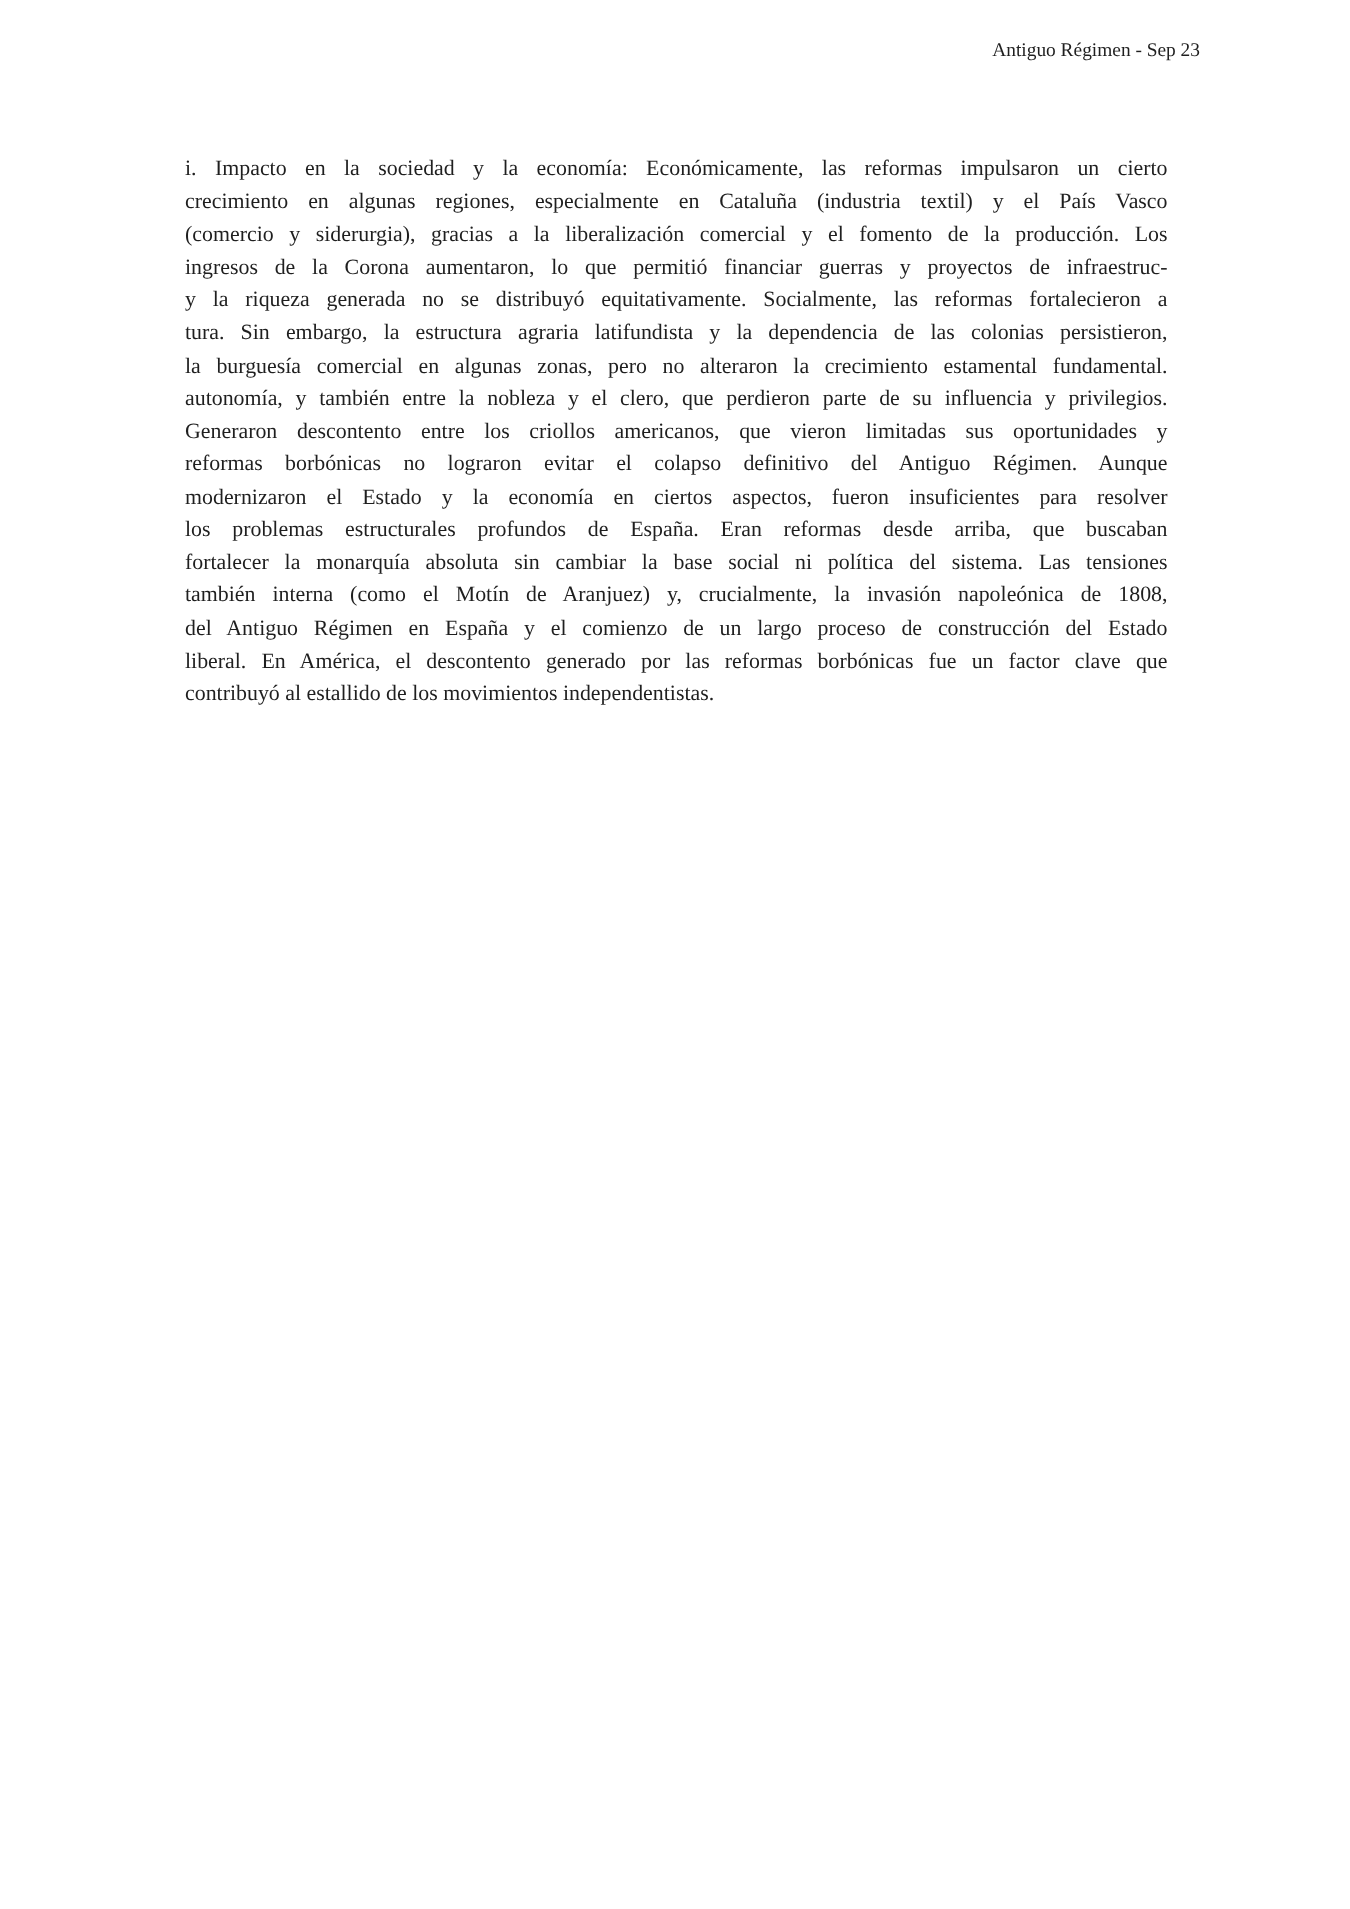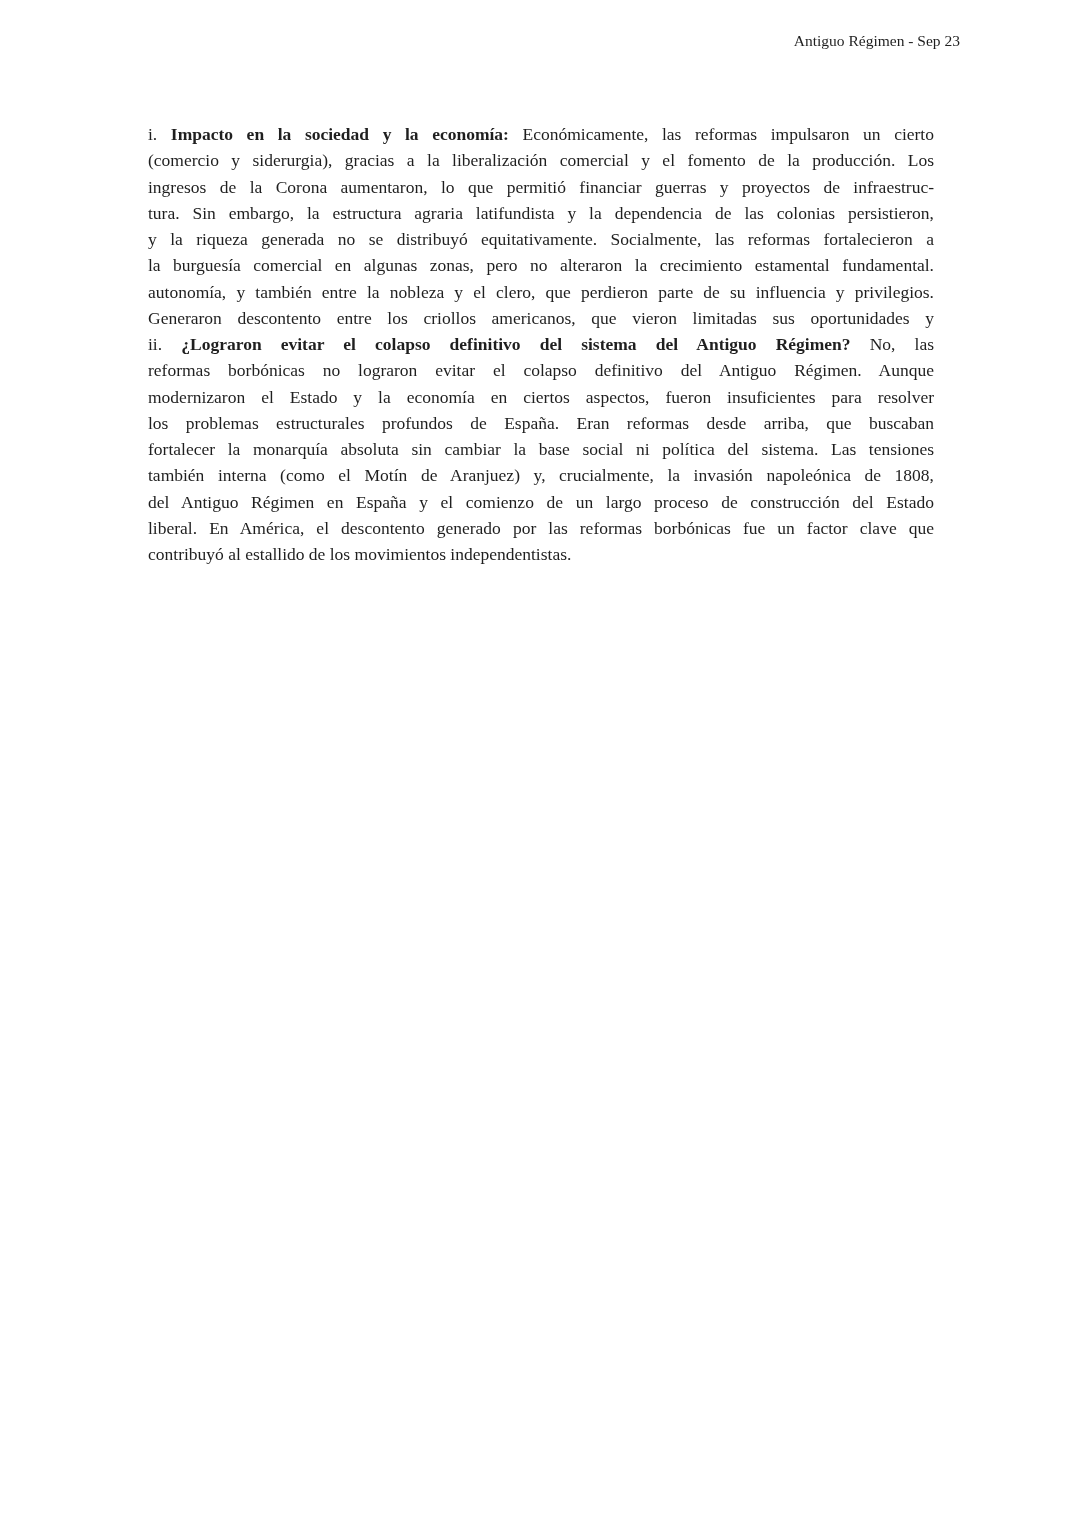--- a/index.html
+++ b/index.html
@@ -29,21 +29,21 @@
     font-size: 17.5px;
     line-height: 26.25px;
   }
   .line {
     text-align: justify;
   }
   .line.just {
     text-align-last: justify;
   }
   .bold {
-    font-weight: bold;
+    font-weight: normal;
   }
   .footer {
     position: absolute;
     top: 1429px;
     left: 0;
     width: 100%;
     text-align: center;
     font-size: 16px;
     line-height: 20px;
   }
@@ -51,28 +51,28 @@
 </head>
 <body>
 
 <div class="page" style="background: rgb(255, 255, 255); color: rgb(31, 31, 31);">
   <div class="header">
     <span>Antiguo Régimen - Sep 23</span>
   </div>
 
   <div class="doc-body">
       <div class="line just"><span>i. </span><span class="bold">Impacto en la sociedad y la economía:</span><span> Económicamente, las reformas impulsaron un cierto</span></div>
+      <div class="line just"><span>crecimiento en algunas regiones, especialmente en Cataluña (industria textil) y el País Vasco</span></div>
       <div class="line just"><span>(comercio y siderurgia), gracias a la liberalización comercial y el fomento de la producción. Los</span></div>
       <div class="line just"><span>ingresos de la Corona aumentaron, lo que permitió financiar guerras y proyectos de infraestruc-</span></div>
+      <div class="line just"><span>y la riqueza generada no se distribuyó equitativamente. Socialmente, las reformas fortalecieron a</span></div>
       <div class="line just"><span>tura. Sin embargo, la estructura agraria latifundista y la dependencia de las colonias persistieron,</span></div>
-      <div class="line just"><span>y la riqueza generada no se distribuyó equitativamente. Socialmente, las reformas fortalecieron a</span></div>
       <div class="line just"><span>la burguesía comercial en algunas zonas, pero no alteraron la crecimiento estamental fundamental.</span></div>
       <div class="line just"><span>autonomía, y también entre la nobleza y el clero, que perdieron parte de su influencia y privilegios.</span></div>
       <div class="line just"><span>Generaron descontento entre los criollos americanos, que vieron limitadas sus oportunidades y</span></div>
-      <div class="line just"><span>ii. </span><span class="bold">¿Lograron evitar el colapso definitivo del sistema del Antiguo Régimen?</span><span> No, las</span></div>
       <div class="line just"><span>reformas borbónicas no lograron evitar el colapso definitivo del Antiguo Régimen. Aunque</span></div>
       <div class="line just"><span>modernizaron el Estado y la economía en ciertos aspectos, fueron insuficientes para resolver</span></div>
       <div class="line just"><span>los problemas estructurales profundos de España. Eran reformas desde arriba, que buscaban</span></div>
       <div class="line just"><span>fortalecer la monarquía absoluta sin cambiar la base social ni política del sistema. Las tensiones</span></div>
       <div class="line just"><span>también interna (como el Motín de Aranjuez) y, crucialmente, la invasión napoleónica de 1808,</span></div>
       <div class="line just"><span>del Antiguo Régimen en España y el comienzo de un largo proceso de construcción del Estado</span></div>
       <div class="line just"><span>liberal. En América, el descontento generado por las reformas borbónicas fue un factor clave que</span></div>
       <div class="line"><span>contribuyó al estallido de los movimientos independentistas.</span></div>
     </div>
 

